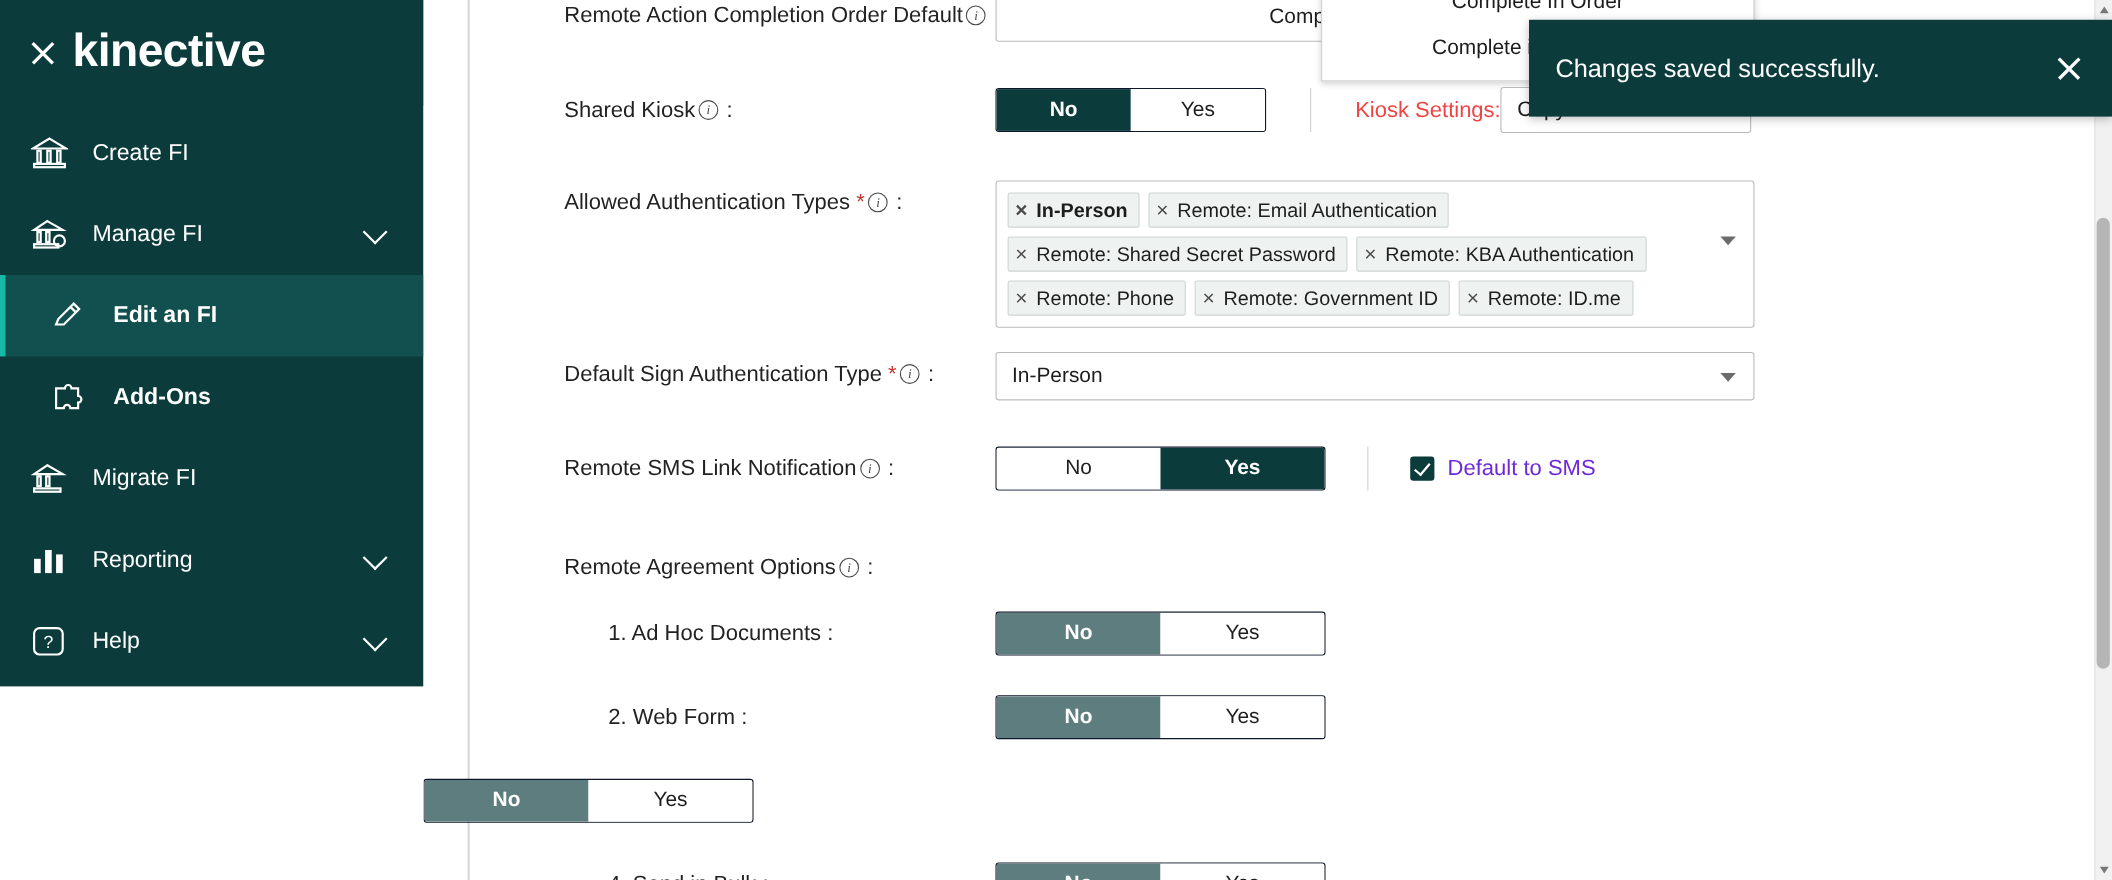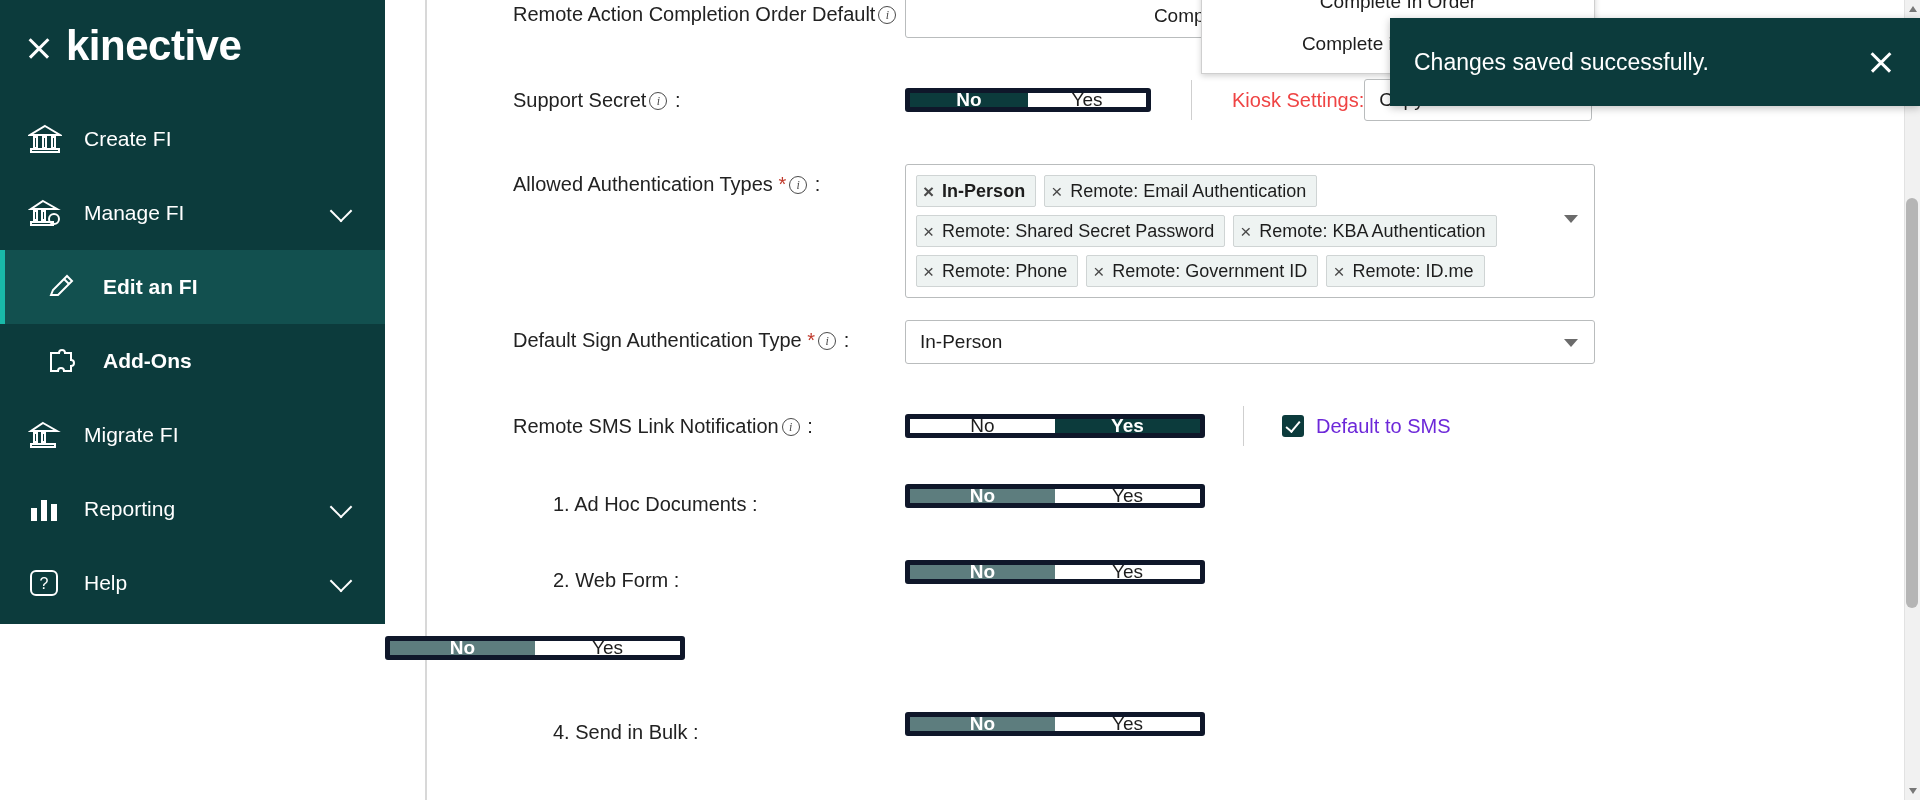--- a/index.html
+++ b/index.html
@@ -153,24 +153,24 @@
     color: #4a4a4a;
     vertical-align: 2px;
     margin: 0 2px 0 3px;
     line-height: 1;
   }
   .control { flex: 1; }
 
   
   .toggle {
     display: inline-flex;
-    border: 5px solid #0f172a;
+    border: 1px solid #0f172a;
     border-radius: 3px;
     overflow: hidden;
-    height: 24px;
+    height: 40px;
     width: 246px;
   }
   .toggle .opt {
     flex: 1;
     display: flex;
     align-items: center;
     justify-content: center;
     font-size: 19px;
     color: #1d1d1d;
     background: #ffffff;
@@ -497,21 +497,21 @@
             <div class="dd-panel">
               <div class="dd-opt">Complete In Order</div>
               <div class="dd-opt">Complete in Any Order</div>
             </div>
           </div>
         </div>
       </div>
 
       <div class="row" style="margin-top:22px;">
         <div class="label">
-          <span>Support Secret</span><span class="info">i</span> :
+          <span>Shared Kiosk</span><span class="info">i</span> :
         </div>
         <div class="control" style="display:flex;align-items:center;">
           <div class="toggle">
             <div class="opt on">No</div>
             <div class="opt">Yes</div>
           </div>
           <div class="kiosk-group">
             <span class="kiosk-label">Kiosk Settings:</span>
             <div class="kiosk-select">
               <span>Copy</span>
@@ -583,20 +583,26 @@
             <div class="opt">No</div>
             <div class="opt on">Yes</div>
           </div>
           <div class="checkrow">
             <span class="cbox"></span>
             <span class="cbox-label">Default to SMS</span>
           </div>
         </div>
       </div>
 
+      <div class="row" style="margin-top:26px;min-height:46px;">
+        <div class="label">
+          <span>Remote Agreement Options</span><span class="info">i</span> :
+        </div>
+        <div class="control"></div>
+      </div>
 
       <div class="row" style="margin-top:14px;">
         <div class="label indent">1. Ad Hoc Documents :</div>
         <div class="control">
           <div class="toggle wide muted">
             <div class="opt on">No</div>
             <div class="opt">Yes</div>
           </div>
         </div>
       </div>

